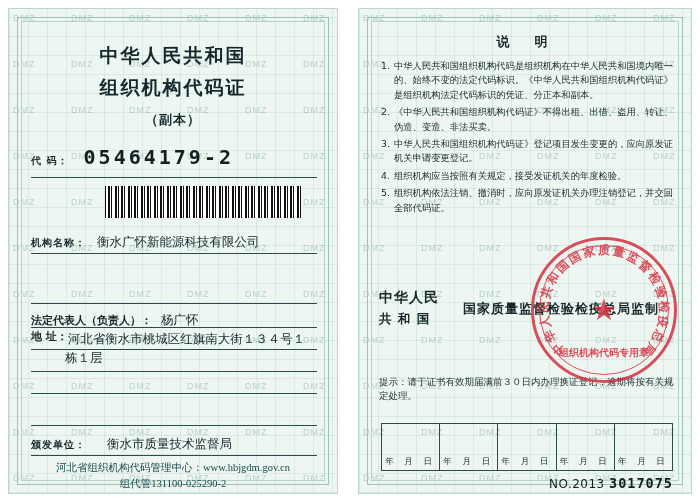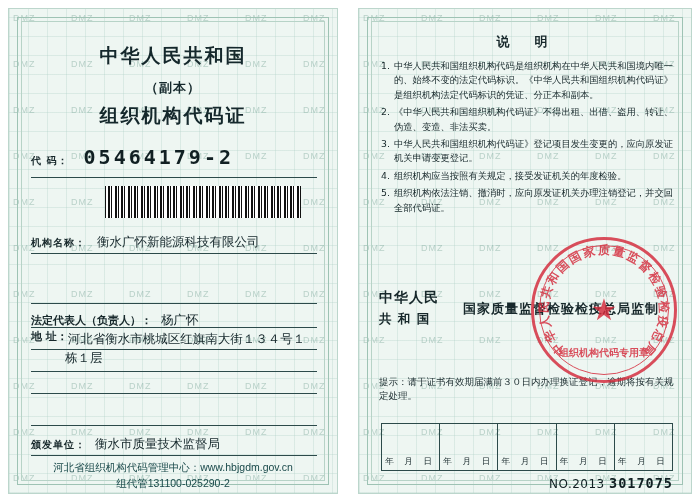--- a/index.html
+++ b/index.html
@@ -148,21 +148,21 @@
     left: 22px;
     right: 20px;
     border-bottom: 1px solid #2c4a4a;
     height: 0;
   }
 
   .footer-left {
     position: absolute;
     left: 0; right: 0;
     text-align: center;
-    font-family: Liberation Sans, sans-serif;
+    font-family: Liberation Serif, serif;
     color: #19494a;
   }
   .f1 { top: 452px; font-size: 10.5px; letter-spacing: 0px; }
   .f2 { top: 468px; font-size: 10.5px; }
 
   
   .sm-title {
     text-align: center;
     font-family: "DejaVu Sans", sans-serif;
     font-size: 13px;
@@ -390,22 +390,22 @@
         <span style="left: 120px; top: 464px;">DMZ</span>
         <span style="left: 178px; top: 464px;">DMZ</span>
         <span style="left: 236px; top: 464px;">DMZ</span>
         <span style="left: 294px; top: 464px;">DMZ</span>
       </div>
     <div class="frame"></div>
 
     <div class="content">
 
       <div class="title-cn title1">中华人民共和国</div>
+      <div class="title-cn title2">组织机构代码证</div>
       <div class="title-cn title3">（副本）</div>
-      <div class="title-cn title2">组织机构代码证</div>
 
       <div class="row" style="top:136px;">
         <span class="lbl">代  码：</span>
         <span class="code-number" style="margin-left:10px;">05464179-2</span>
       </div>
       <div class="divline" style="top:168px;"></div>
 
       <div class="barcode"></div>
 
       <div class="row" style="top:222px;">
@@ -427,21 +427,21 @@
       </div>
       <div class="divline" style="top:318px;"></div>
       <div class="divline" style="top:340px;"></div>
       <div class="divline" style="top:362px;"></div>
       <div class="divline" style="top:384px;"></div>
 
       <div class="divline" style="top:416px;"></div>
 
       <div class="row" style="top:424px;">
         <span class="lbl">颁发单位：</span>
-        <span class="val-hand" style="margin-left:4px;">衡水市质量技术监督局</span>
+        <span class="val-hand" style="margin-left:16px;">衡水市质量技术监督局</span>
       </div>
       <div class="divline" style="top:446px;"></div>
 
       <div class="footer-left f1">河北省组织机构代码管理中心：www.hbjgdm.gov.cn</div>
       <div class="footer-left f2">组代管131100-025290-2</div>
     </div>
   </div>
 
   <div class="cert cert-right">
     <div class="wm" id="wm-right">

